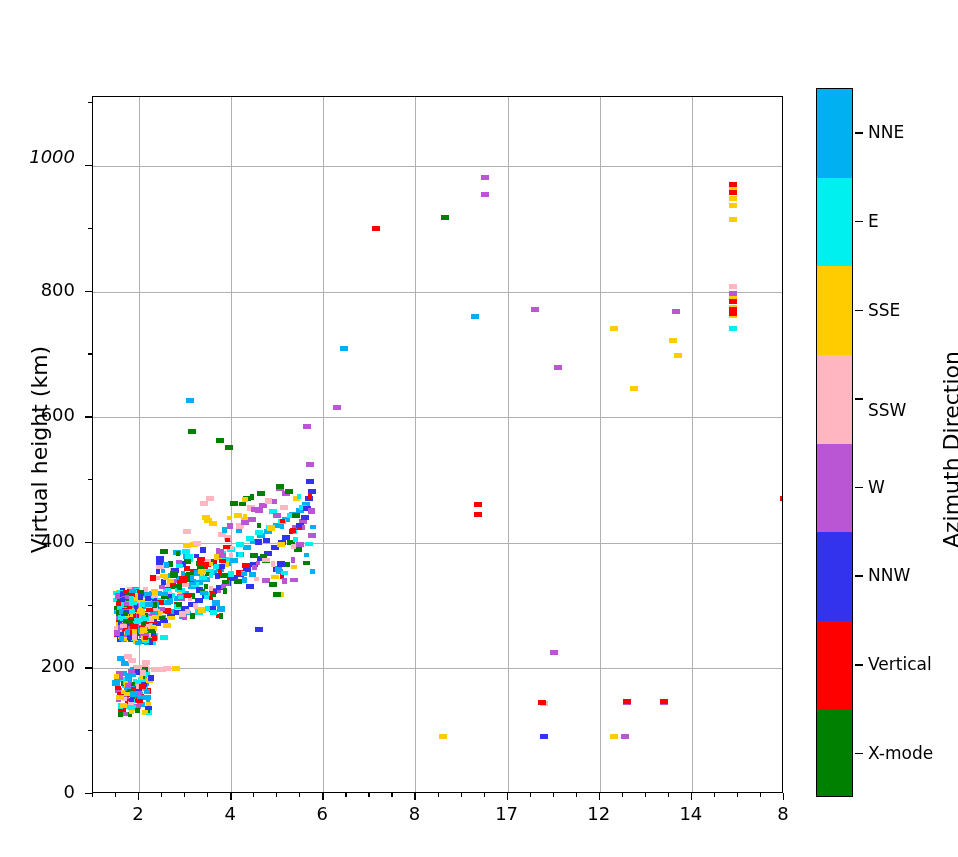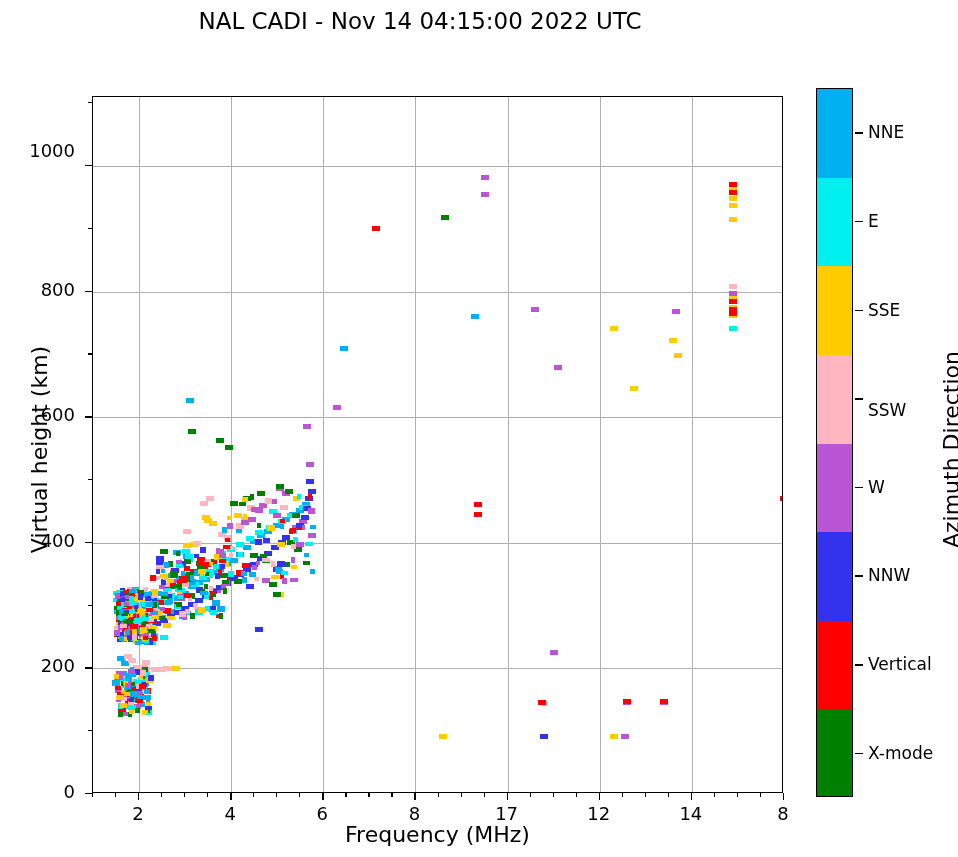--- a/index.html
+++ b/index.html
@@ -153,21 +153,20 @@
     font-size: 22px;
     color: #000000;
     transform: rotate(-90deg);
   }
 </style>
 </head>
 <body>
 
 <div id="root">
 
-  <div id="plot-title">NAL CADI - Nov 14 04:15:00 2022 UTC</div>
 
   <div id="plot-area">
       <div class="gridline-v" style="left: 46.0667px;"></div>
       <div class="gridline-v" style="left: 138.2px;"></div>
       <div class="gridline-v" style="left: 230.333px;"></div>
       <div class="gridline-v" style="left: 322.467px;"></div>
       <div class="gridline-v" style="left: 414.6px;"></div>
       <div class="gridline-v" style="left: 506.733px;"></div>
       <div class="gridline-v" style="left: 598.867px;"></div>
       <div class="gridline-h" style="top: 571.414px;"></div>
@@ -1030,30 +1029,29 @@
       <div class="yticklabel" style="left: 5px; top: 781px;">0</div>
       <div class="ytick" style="left: 85px; top: 667.414px;"></div>
       <div class="yticklabel" style="left: 5px; top: 655.414px;">200</div>
       <div class="ytick" style="left: 85px; top: 541.829px;"></div>
       <div class="yticklabel" style="left: 5px; top: 529.829px;">400</div>
       <div class="ytick" style="left: 85px; top: 416.243px;"></div>
       <div class="yticklabel" style="left: 5px; top: 404.243px;">600</div>
       <div class="ytick" style="left: 85px; top: 290.658px;"></div>
       <div class="yticklabel" style="left: 5px; top: 278.658px;">800</div>
       <div class="ytick" style="left: 85px; top: 165.072px;"></div>
-      <div class="yticklabel" style="left: 5px; top: 140px;">1000</div>
+      <div class="yticklabel" style="left: 5px; top: 146px; font-style: italic;">1000</div>
       <div class="ytick-minor" style="left: 88px; top: 730.207px;"></div>
       <div class="ytick-minor" style="left: 88px; top: 604.622px;"></div>
       <div class="ytick-minor" style="left: 88px; top: 479.036px;"></div>
       <div class="ytick-minor" style="left: 88px; top: 353.45px;"></div>
       <div class="ytick-minor" style="left: 88px; top: 227.865px;"></div>
       <div class="ytick-minor" style="left: 88px; top: 102.279px;"></div>
     </div>
 
-  <div id="xlabel">Frequency (MHz)</div>
   <div id="ylabel">Virtual height (km)</div>
 
   <div id="colorbar">
       <div class="cbseg" style="top: 0px; height: 88.625px; background: rgb(0, 176, 240);"></div>
       <div class="cbseg" style="top: 88.625px; height: 88.625px; background: rgb(0, 240, 240);"></div>
       <div class="cbseg" style="top: 177.25px; height: 88.625px; background: rgb(255, 204, 0);"></div>
       <div class="cbseg" style="top: 265.875px; height: 88.625px; background: rgb(255, 182, 193);"></div>
       <div class="cbseg" style="top: 354.5px; height: 88.625px; background: rgb(186, 85, 211);"></div>
       <div class="cbseg" style="top: 443.125px; height: 88.625px; background: rgb(51, 51, 238);"></div>
       <div class="cbseg" style="top: 531.75px; height: 88.625px; background: rgb(255, 0, 0);"></div>

